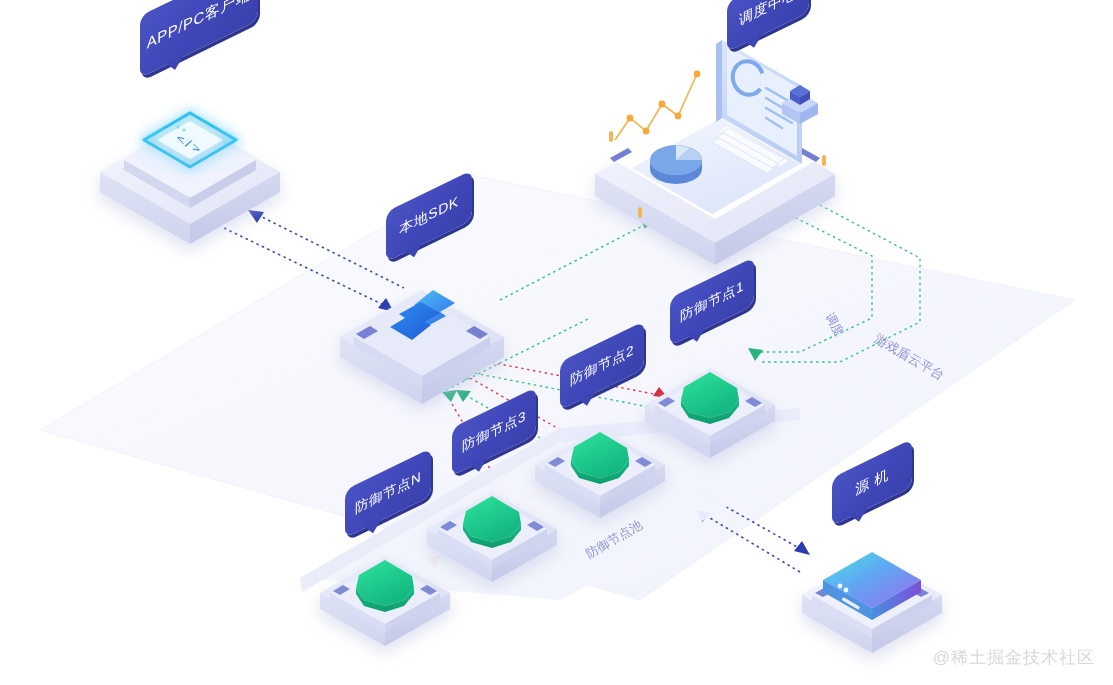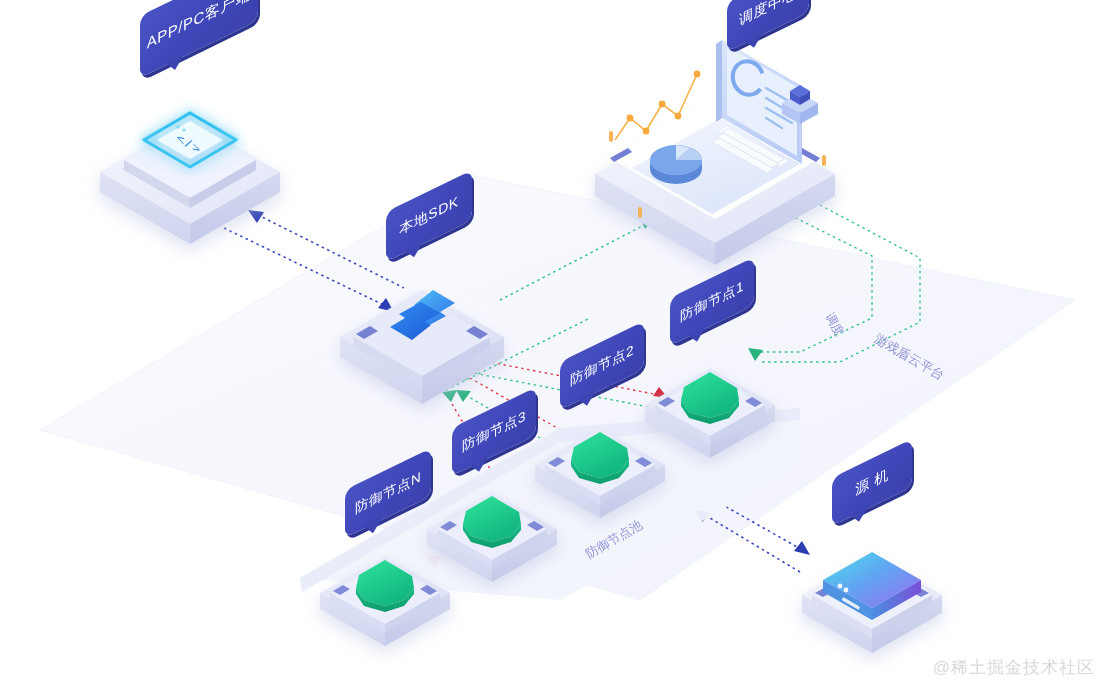--- a/index.html
+++ b/index.html
@@ -45,21 +45,21 @@
   
   .flat-label{
     position:absolute;
     color:#8e93d6;
     white-space:nowrap;
     transform-origin:0 0;
     pointer-events:none;
   }
   .watermark{
     position:absolute;
-    right:18px;bottom:6px;
+    right:18px;bottom:16px;
     color:#d8d8d8;
     font-size:17px;
     letter-spacing:1px;
     user-select:none;
   }
 </style>
 </head>
 <body>
 
 <div id="stage">

